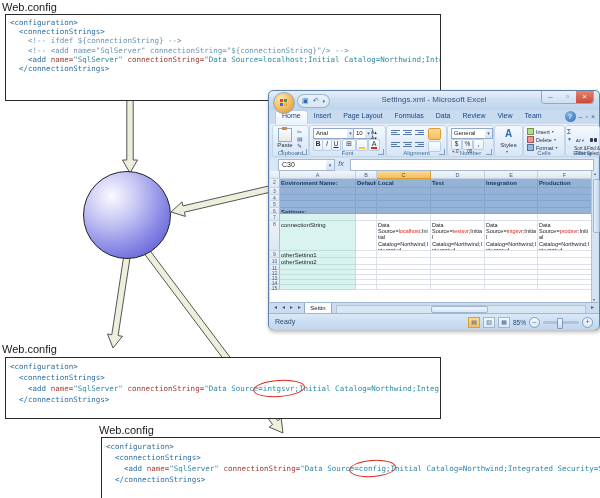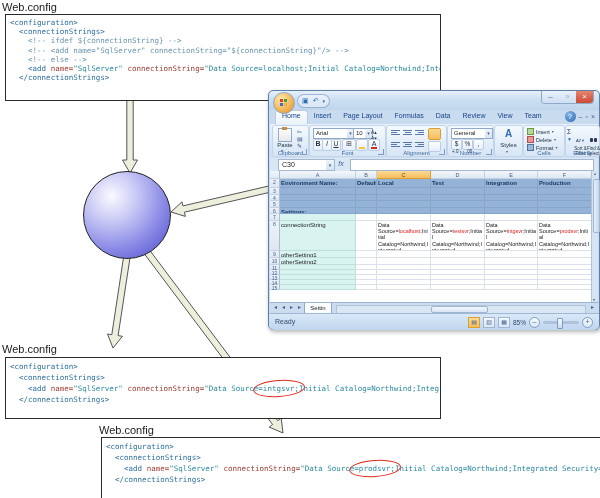--- a/index.html
+++ b/index.html
@@ -140,48 +140,48 @@
 
   <div class="lbl" style="left:2px;top:1px">Web.config</div>
   <div class="lbl" style="left:2px;top:343px">Web.config</div>
   <div class="lbl" style="left:99px;top:424px">Web.config</div>
 
   <div class="codebox" id="box-template" style="left:5px;top:14px;width:426px;height:79px;padding:3px 4px;line-height:9.2px">
       <div class="codeline"><span class="c-tag">&lt;configuration&gt;</span></div>
       <div class="codeline"><span class="c-tag">  &lt;connectionStrings&gt;</span></div>
       <div class="codeline"><span class="c-com">    &lt;!-- ifdef ${connectionString} --&gt;</span></div>
       <div class="codeline"><span class="c-com">    &lt;!-- &lt;add name="SqlServer" connectionString="${connectionString}"/&gt; --&gt;</span></div>
-      <div class="codeline"><span class="c-com">    &lt;!-- else --&gt;</span></div>
       <div class="codeline"><span class="c-tag">    &lt;add </span><span class="c-attr">name=</span><span class="c-val">"SqlServer"</span><span class="c-attr"> connectionString=</span><span class="c-val">"Data Source=localhost;Initial Catalog=Northwind;Integrated Security=SSPI;"</span></div>
       <div class="codeline"><span class="c-tag">  &lt;/connectionStrings&gt;</span></div>
     </div>
   <div class="codebox" id="box-prod" style="left:5px;top:357px;width:426px;height:54px;padding:3px 4px;line-height:11px">
       <div class="codeline"><span class="c-tag">&lt;configuration&gt;</span></div>
       <div class="codeline"><span class="c-tag">  &lt;connectionStrings&gt;</span></div>
       <div class="codeline"><span class="c-tag">    &lt;add </span><span class="c-attr">name=</span><span class="c-val">"SqlServer"</span><span class="c-attr"> connectionString=</span><span class="c-val">"Data Source</span><span class="c-val circled">=intgsvr;</span><span class="c-val">Initial Catalog=Northwind;Integrated Security=SSPI;"</span></div>
       <div class="codeline"><span class="c-tag">  &lt;/connectionStrings&gt;</span></div>
     </div>
   <div class="codebox" id="box-test" style="left:101px;top:437px;width:497px;height:55px;padding:3px 4px;line-height:11px">
       <div class="codeline"><span class="c-tag">&lt;configuration&gt;</span></div>
       <div class="codeline"><span class="c-tag">  &lt;connectionStrings&gt;</span></div>
-      <div class="codeline"><span class="c-tag">    &lt;add </span><span class="c-attr">name=</span><span class="c-val">"SqlServer"</span><span class="c-attr"> connectionString=</span><span class="c-val">"Data Source</span><span class="c-val circled">=prodsvr;</span><span class="c-val">Initial Catalog=Northwind;Integrated Security=SSPI;"</span></div>
+      <div class="codeline"><span class="c-tag">    &lt;add </span><span class="c-attr">name=</span><span class="c-val">"SqlServer"</span><span class="c-attr"> connectionString=</span><span class="c-val">"Data Source</span><span class="c-val circled">=config;</span><span class="c-val">Initial Catalog=Northwind;Integrated Security=SSPI;"</span></div>
       <div class="codeline"><span class="c-tag">  &lt;/connectionStrings&gt;</span></div>
     </div>
 
   <div id="sphere"></div>
 
   <div id="excel">
 
     <div id="xl-title">
       <div id="office-btn"></div>
       <div id="qat">
         <span style="color:#2e6db0">▣</span>
         <span>↶</span>
         <span style="font-size:5px;color:#44618c">▾</span>
       </div>
+      <div class="titletext">Settings.xml - Microsoft Excel</div>
       <div id="winbtns">
         <span>–</span>
         <span>▫</span>
         <span class="close">×</span>
       </div>
     </div>
 
     <div id="xl-tabrow">
       <div id="xl-tabbar">
           <div class="xtab active">Home</div>

